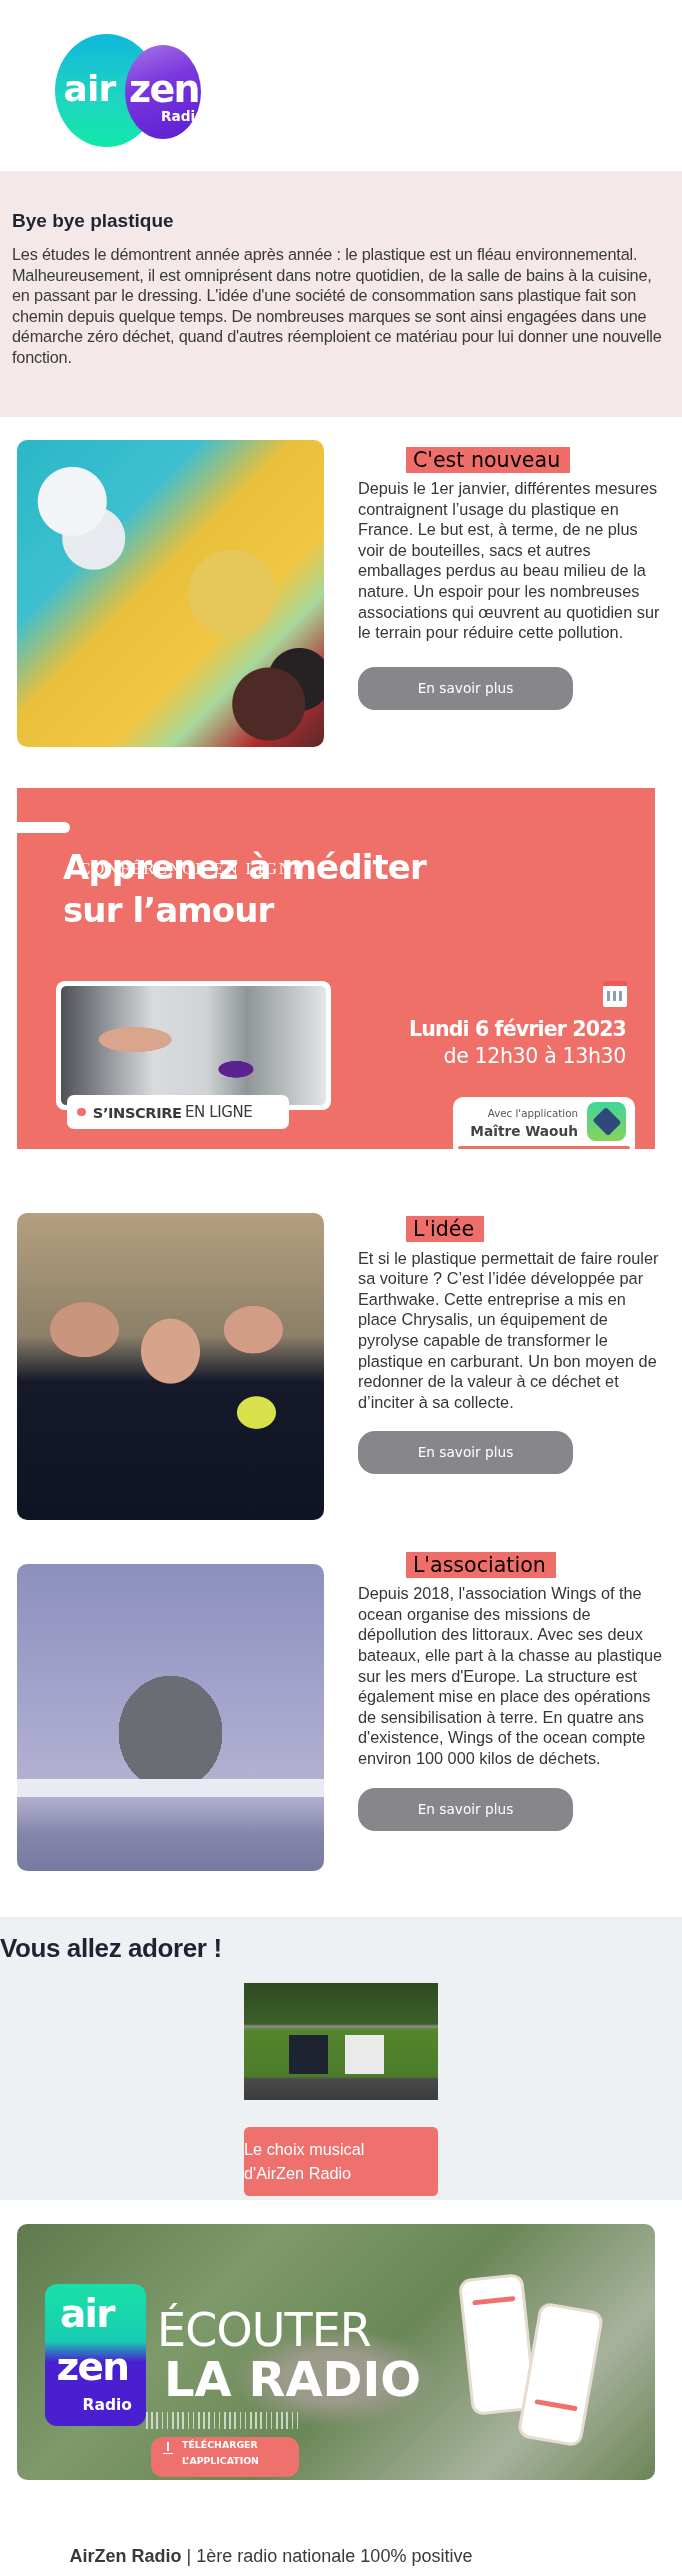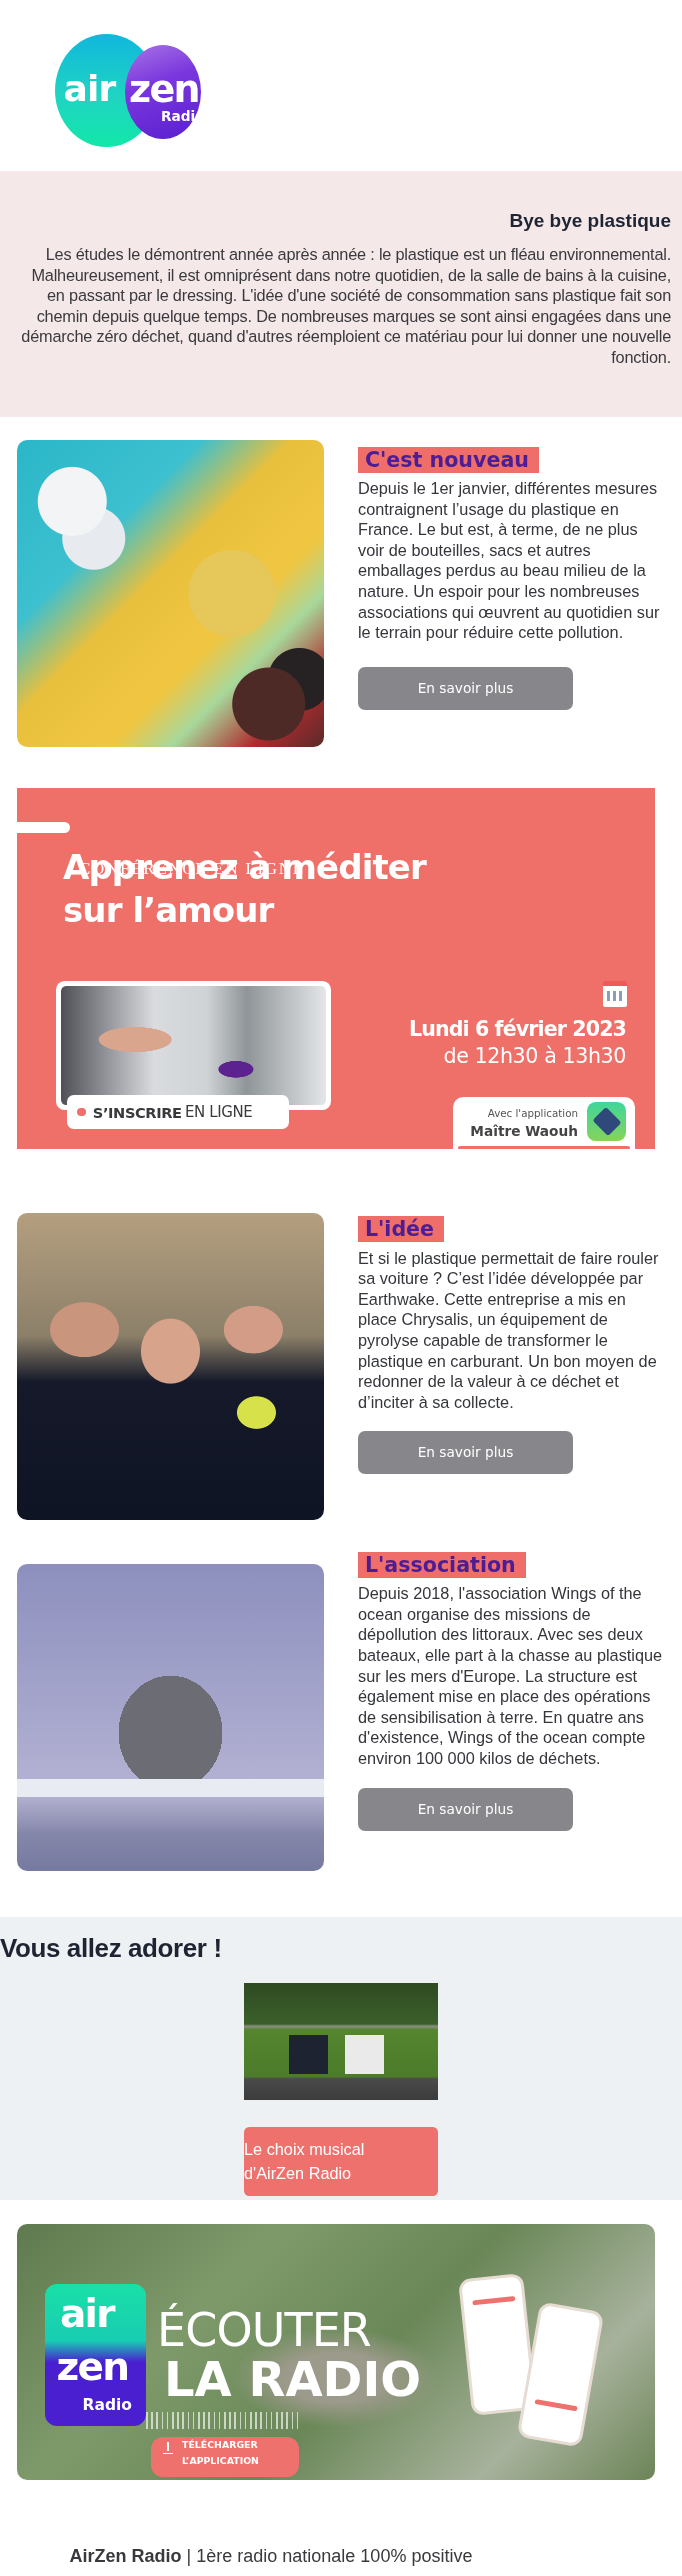--- a/index.html
+++ b/index.html
@@ -9,30 +9,30 @@
   .header { position: absolute; top: 0; left: 0; width: 683px; height: 171px; background: #fff; }
   .logo { position: absolute; left: 55px; top: 34px; width: 172px; height: 113px; }
   .logo .c1 { position: absolute; left: 0; top: 0; width: 103px; height: 113px; border-radius: 50%;
     background: linear-gradient(180deg, #10b7dc 0%, #1fd4c2 55%, #12e7a9 100%); }
   .logo .c2 { position: absolute; left: 70px; top: 11px; width: 76px; height: 94px; border-radius: 50%;
     background: linear-gradient(160deg, #a874e6 0%, #7a37dd 40%, #5a1fd0 100%); }
   .logo .t-air { position: absolute; left: 8.6px; top: 34px; color: #fff; font-weight: bold; font-size: 36px; letter-spacing: -0.9px; font-family: "DejaVu Sans", sans-serif; }
   .logo .t-zen { position: absolute; left: 74px; top: 33px; color: #fff; font-weight: bold; font-size: 38px; letter-spacing: -1.7px; font-family: "DejaVu Sans", sans-serif; }
   .logo .t-radio { position: absolute; left: 106px; top: 74px; color: #fff; font-weight: bold; font-size: 13.7px; font-family: "DejaVu Sans", sans-serif; }
 
-  .intro { position: absolute; top: 171px; left: 0; width: 683px; height: 246px; background: #f4e8e8; text-align: right; padding: 0 12px; }
+  .intro { position: absolute; top: 171px; left: 0; width: 683px; height: 246px; background: #f4e8e8; text-align: left; padding: 0 12px; }
   .intro h1 { font-size: 19px; font-weight: bold; color: #1f2433; margin-top: 39px; }
   .intro p { font-size: 16.3px; line-height: 20.6px; color: #3a3a3e; margin-top: 12px; letter-spacing: -0.2px; }
 
   .article { position: absolute; left: 0; width: 683px; }
   .article .photo { position: absolute; left: 17px; width: 307px; height: 307px; border-radius: 10.3px; overflow: hidden; }
   .article .content { position: absolute; left: 358px; width: 309px; }
-  .tag { display: inline-block; background: #ef6e6a; color: #4c1d95; font-weight: bold; font-size: 20.6px; padding: 0 10.3px 0 6.9px; line-height: 26px; font-family: "DejaVu Sans", sans-serif; }
+  .tag { display: inline-block; background: #ef6e6a; color: #000000; font-weight: normal; font-size: 20.6px; padding: 0 10.3px 0 6.9px; line-height: 26px; font-family: "DejaVu Sans", sans-serif; margin-left: 48px; }
   .article .body { font-size: 16.3px; line-height: 20.6px; color: #34363c; margin-top: 5.2px; }
-  .btn-more { display: block; width: 215px; height: 43px; border-radius: 7px; background: #87868b; color: #fff; font-size: 13.7px; text-align: center; line-height: 43px; margin-top: 24px; font-family: "DejaVu Sans", sans-serif; }
+  .btn-more { display: block; width: 215px; height: 43px; border-radius: 17px; background: #87868b; color: #fff; font-size: 13.7px; text-align: center; line-height: 43px; margin-top: 24px; font-family: "DejaVu Sans", sans-serif; }
 
   .photo-plastic { background:
       radial-gradient(circle at 18% 20%, #f2f4f6 0 34px, transparent 35px),
       radial-gradient(circle at 25% 32%, #e7eaee 0 31px, transparent 32px),
       radial-gradient(circle at 82% 86%, #4e2a26 0 36px, transparent 37px),
       radial-gradient(circle at 92% 78%, #262224 0 31px, transparent 32px),
       radial-gradient(circle at 70% 50%, #e6c75a 0 43px, transparent 44px),
       linear-gradient(135deg, #2ab7c8 0%, #3dc0cf 30%, #e9c03c 45%, #f0c642 65%, #a7d89a 75%, #b02b2e 88%, #5a2a2a 100%); }
   .photo-men { background:
       radial-gradient(ellipse at 22% 38%, #c9957c 0 34px, transparent 35px),

